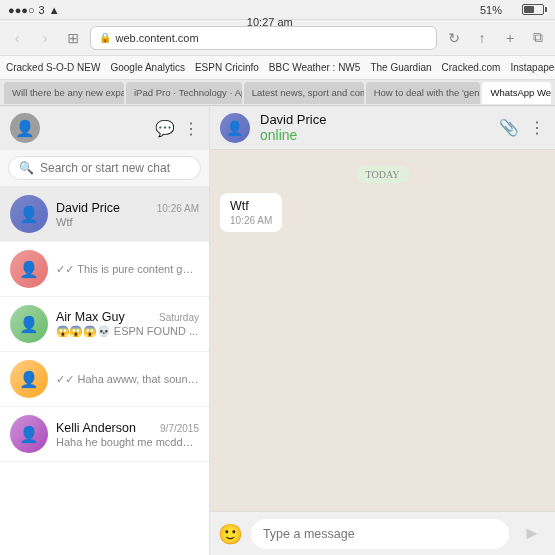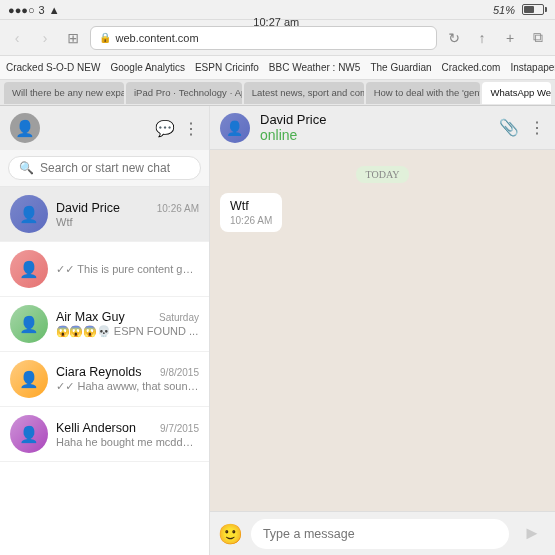--- a/index.html
+++ b/index.html
@@ -12,21 +12,21 @@
       display: flex;
       align-items: center;
       justify-content: space-between;
       padding: 0 8px;
       font-size: 11px;
       color: #333;
       border-bottom: 1px solid #ddd;
     }
     .status-left { display: flex; align-items: center; gap: 4px; }
     .status-center { font-weight: 500; margin-top: 24px; }
-    .status-right { display: flex; align-items: center; gap: 7px; font-style: italic; }
+    .status-right { display: flex; align-items: center; gap: 20px; }
 
     
     .browser-toolbar {
       height: 36px;
       background: #f1f1f1;
       display: flex;
       align-items: center;
       padding: 0 6px;
       gap: 6px;
       border-bottom: 1px solid #ddd;
@@ -426,24 +426,20 @@
           </div>
           <div class="chat-preview">😱😱😱💀 ESPN FOUND ...</div>
         </div>
       </div>
 
       <div class="chat-item">
         <div class="chat-avatar av-ciara">
           <span class="av-person">👤</span>
         </div>
         <div class="chat-info">
-          <div class="chat-name-row">
-            <span class="chat-name">Ciara Reynolds</span>
-            <span class="chat-time">9/8/2015</span>
-          </div>
           <div class="chat-preview">✓✓ Haha awww, that sound...</div>
         </div>
       </div>
 
       <div class="chat-item">
         <div class="chat-avatar av-kelli">
           <span class="av-person">👤</span>
         </div>
         <div class="chat-info">
           <div class="chat-name-row">

